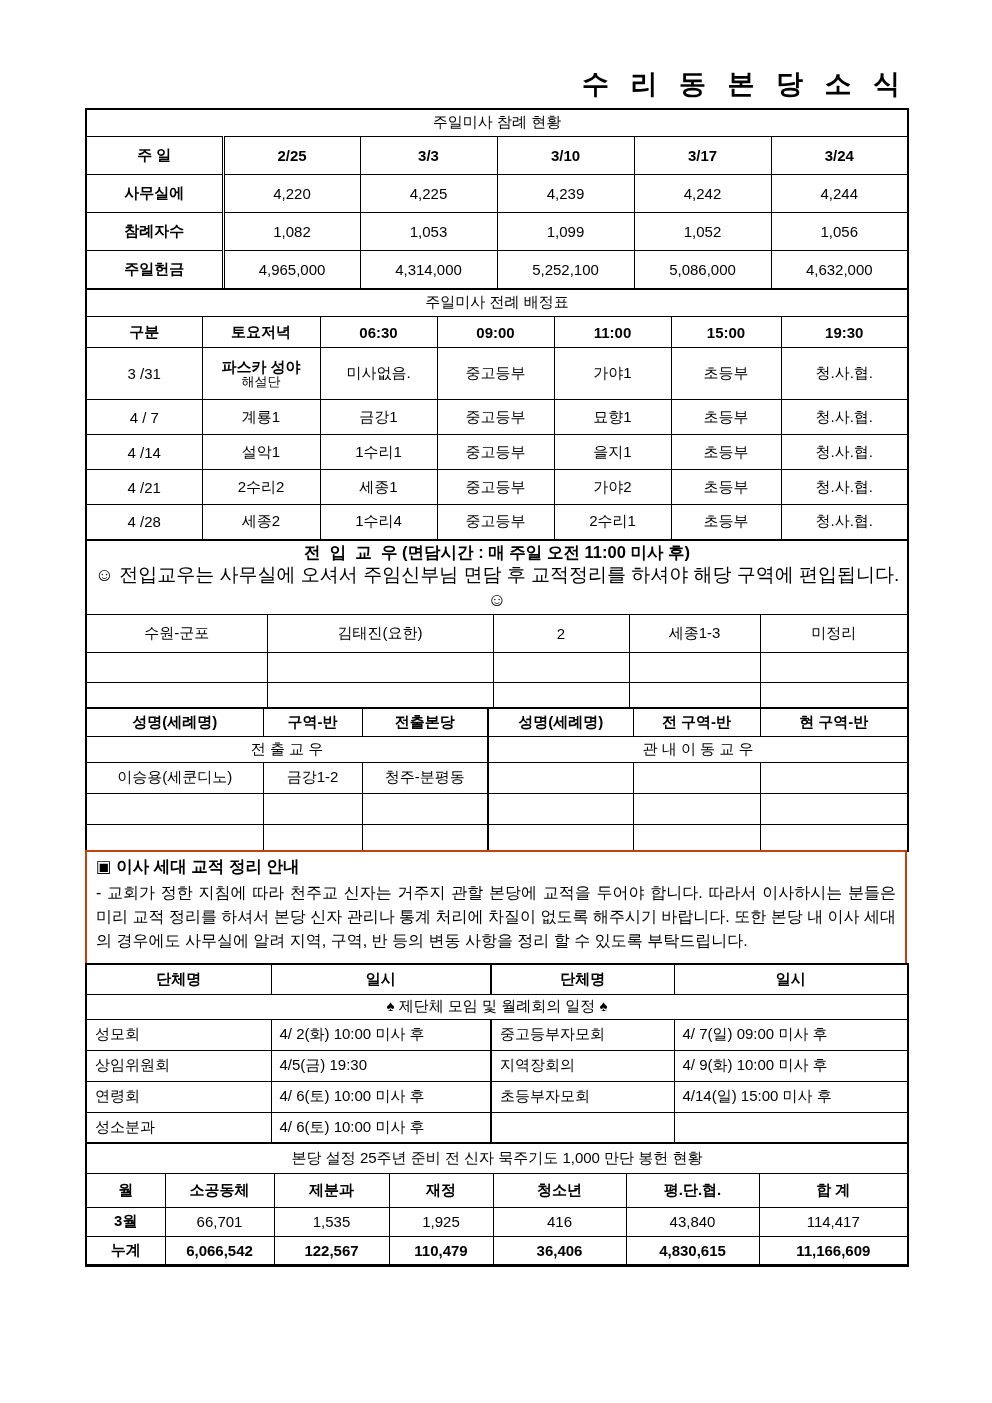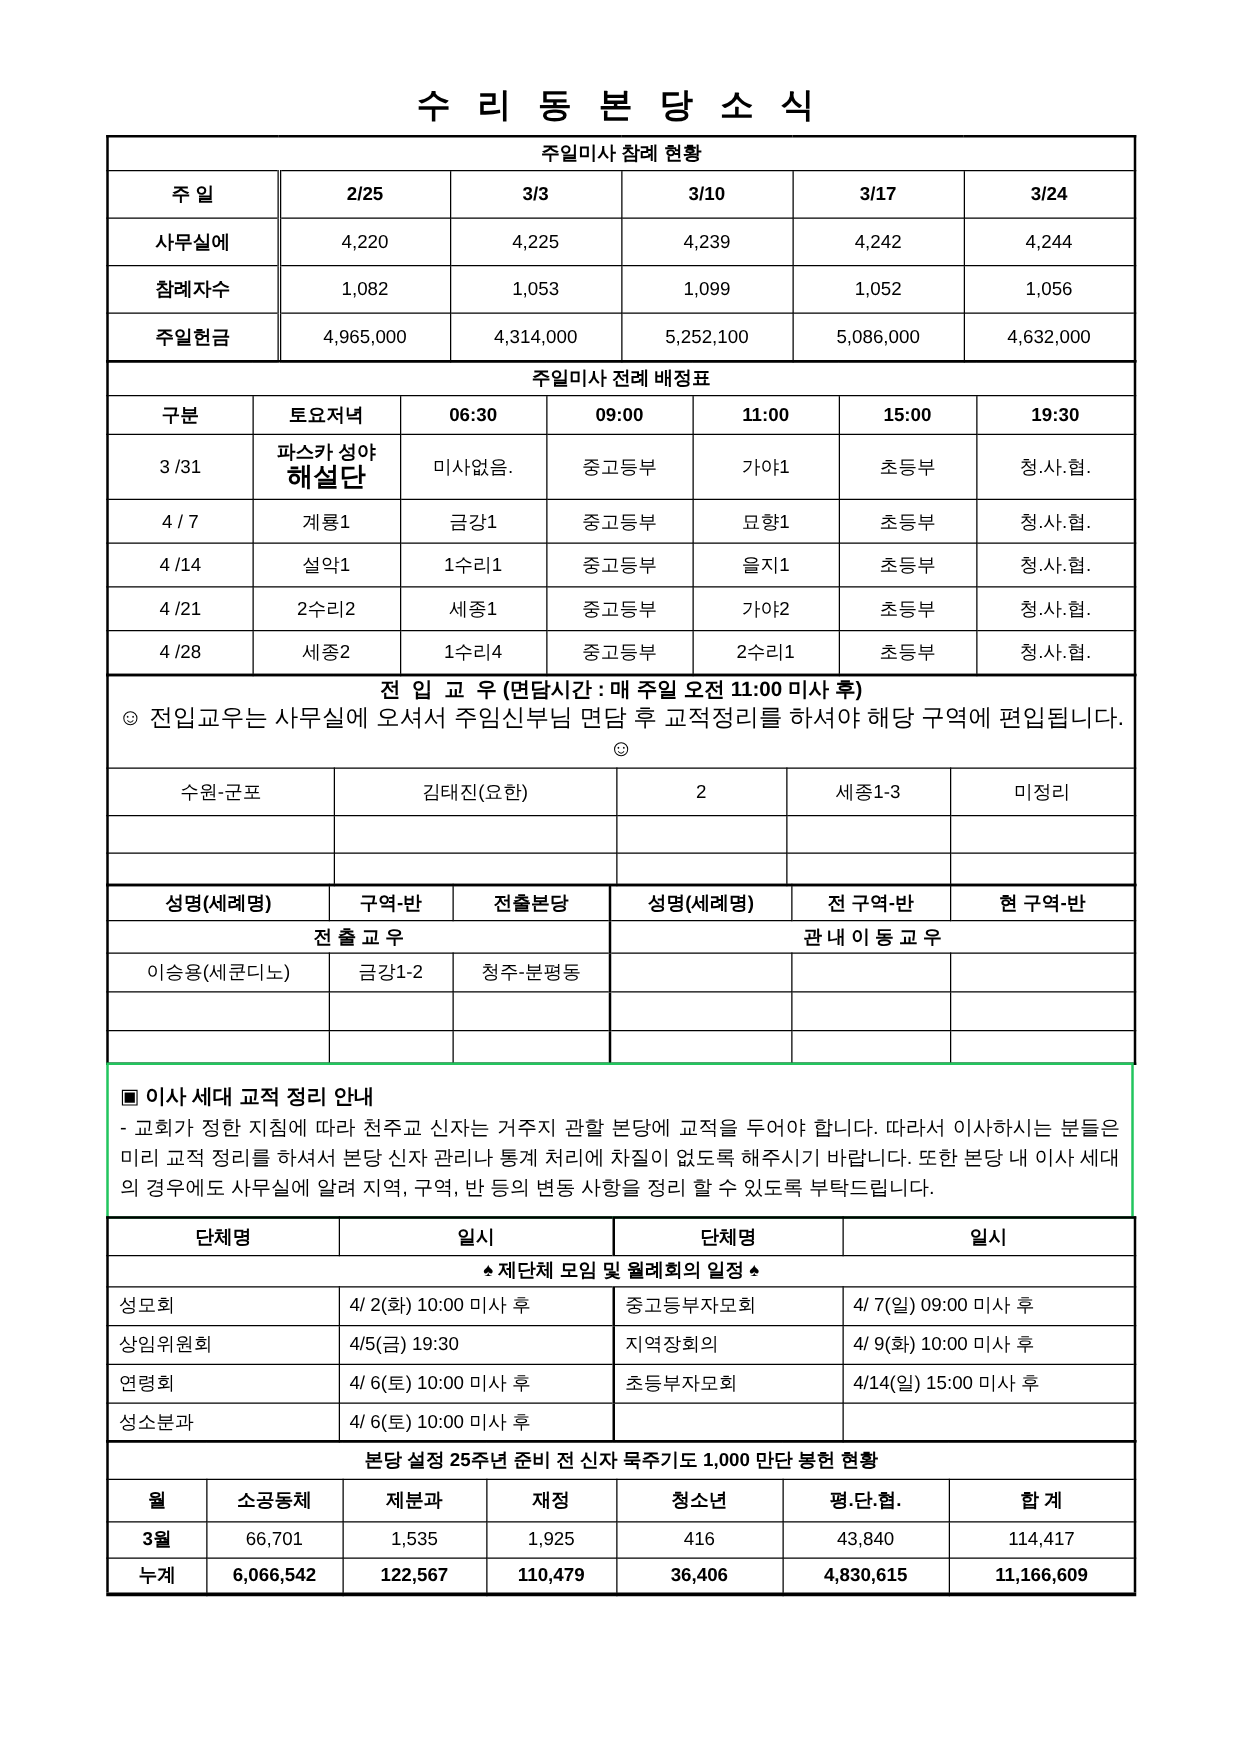--- a/index.html
+++ b/index.html
@@ -4,46 +4,46 @@
 <style>
   html,body { margin:0; padding:0; background:#ffffff; }
   body {
     width:992px; height:1403px; overflow:hidden;
     font-family:"Liberation Sans","DejaVu Sans",sans-serif;
     color:#000;
   }
   .page { width:822px; margin-left:85px; }
   .doc-title {
     margin:0 0 8px 0; padding-top:70px;
-    text-align:center; font-size:27px; font-weight:bold;
+    text-align:right; font-size:27px; font-weight:bold;
     letter-spacing:7px; line-height:1.1; white-space:pre-wrap;
   }
   table.t {
     border-collapse:collapse; table-layout:fixed;
     width:822px; margin-top:-2px;
     border:2px solid #000;
   }
   table.t td {
     border:1px solid #000; text-align:center; vertical-align:middle;
     font-size:15px; padding:1px 3px; overflow:hidden;
   }
   .b { font-weight:bold; }
-  .sect { font-size:16px; font-weight:bold; }
+  .sect { font-size:16px; font-weight:normal; }
   .dbl { border-right:3px double #000 !important; }
   .tl2 { border-left:2px solid #000 !important; }
   .lft { text-align:left !important; padding-left:8px !important; }
   .pre { white-space:pre-wrap; }
   .hdr2 { line-height:1.3; }
   .hdr2 .l1 { font-size:16.5px; font-weight:bold; }
   .hdr2 .l2 { font-size:19px; }
-  .sub { font-weight:bold; font-size:21px; display:block; line-height:1.15; }
+  .sub { font-weight:normal; font-size:13px; display:block; line-height:1.15; }
   .main-assign { display:block; line-height:1.15; }
   .notice {
-    border:2px solid #22c55e; margin-top:-2px;
-    padding:14px 9px 10px 9px;
+    border:2px solid #c2410c; margin-top:-2px;
+    padding:4px 9px 10px 9px;
   }
   .notice .n-title { font-size:16.5px; font-weight:bold; margin-bottom:3px; }
   .notice .n-body { font-size:16px; line-height:1.5; text-align:justify; margin:0; }
   table.t-rosary { border-bottom:3px solid #000; }
   table.t td.num { font-size:15px; }
 </style>
 </head>
 <body>
 
 <div class="page">

